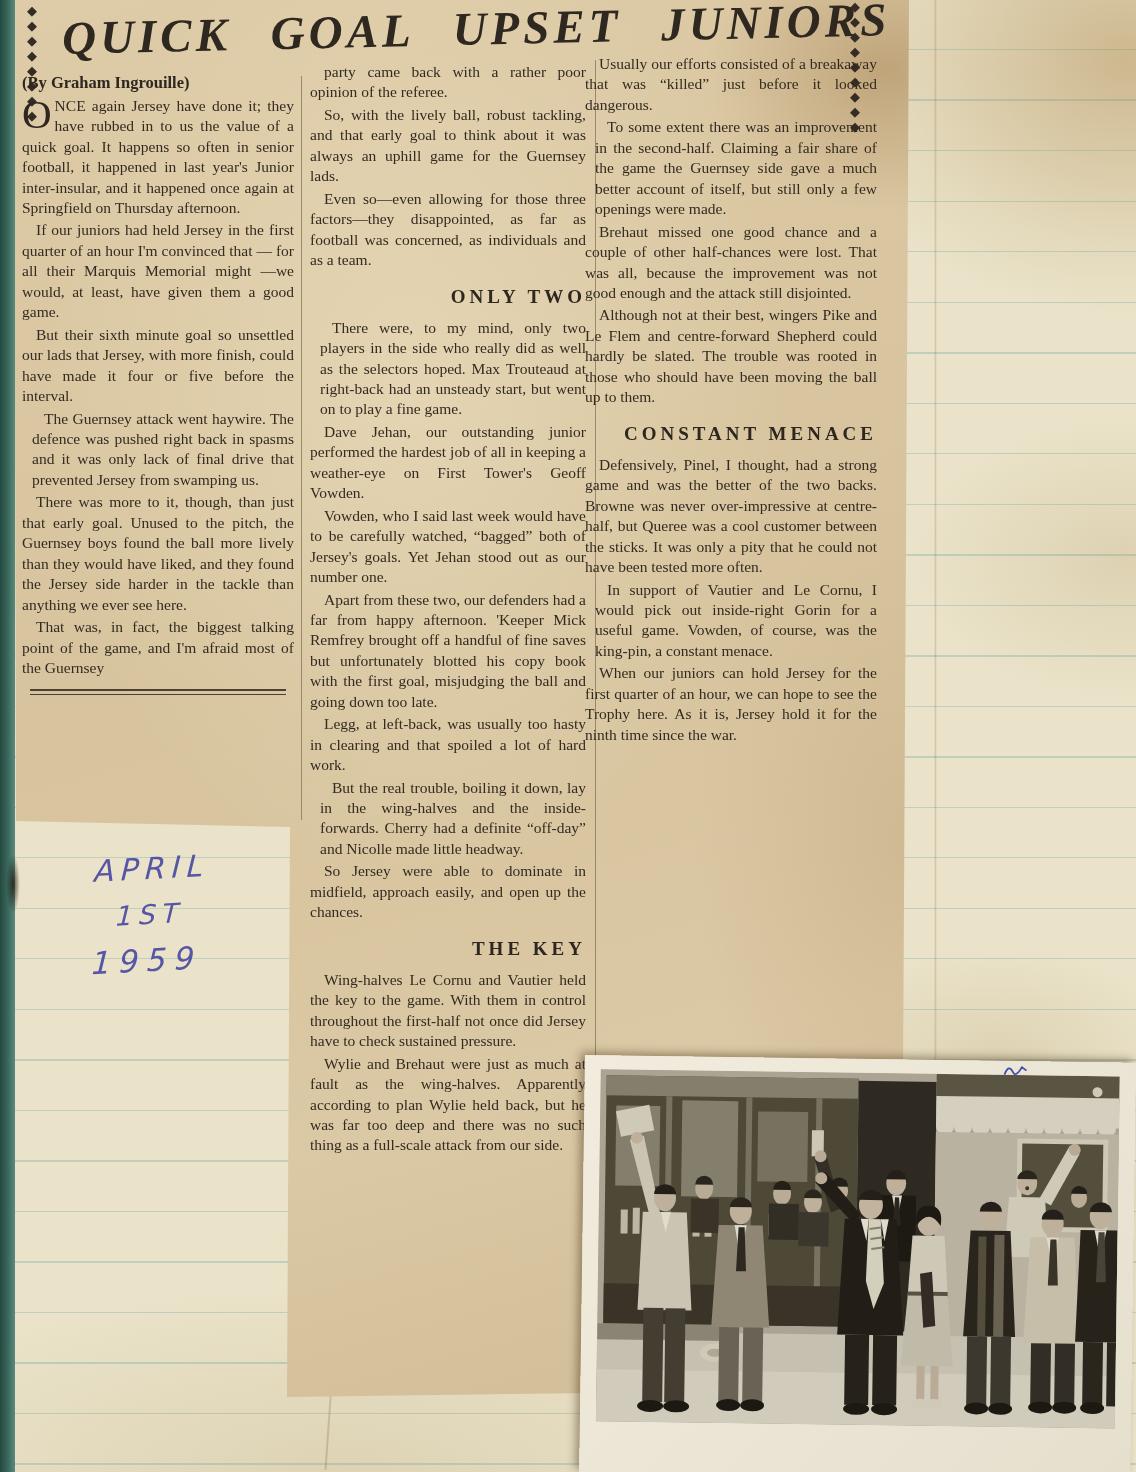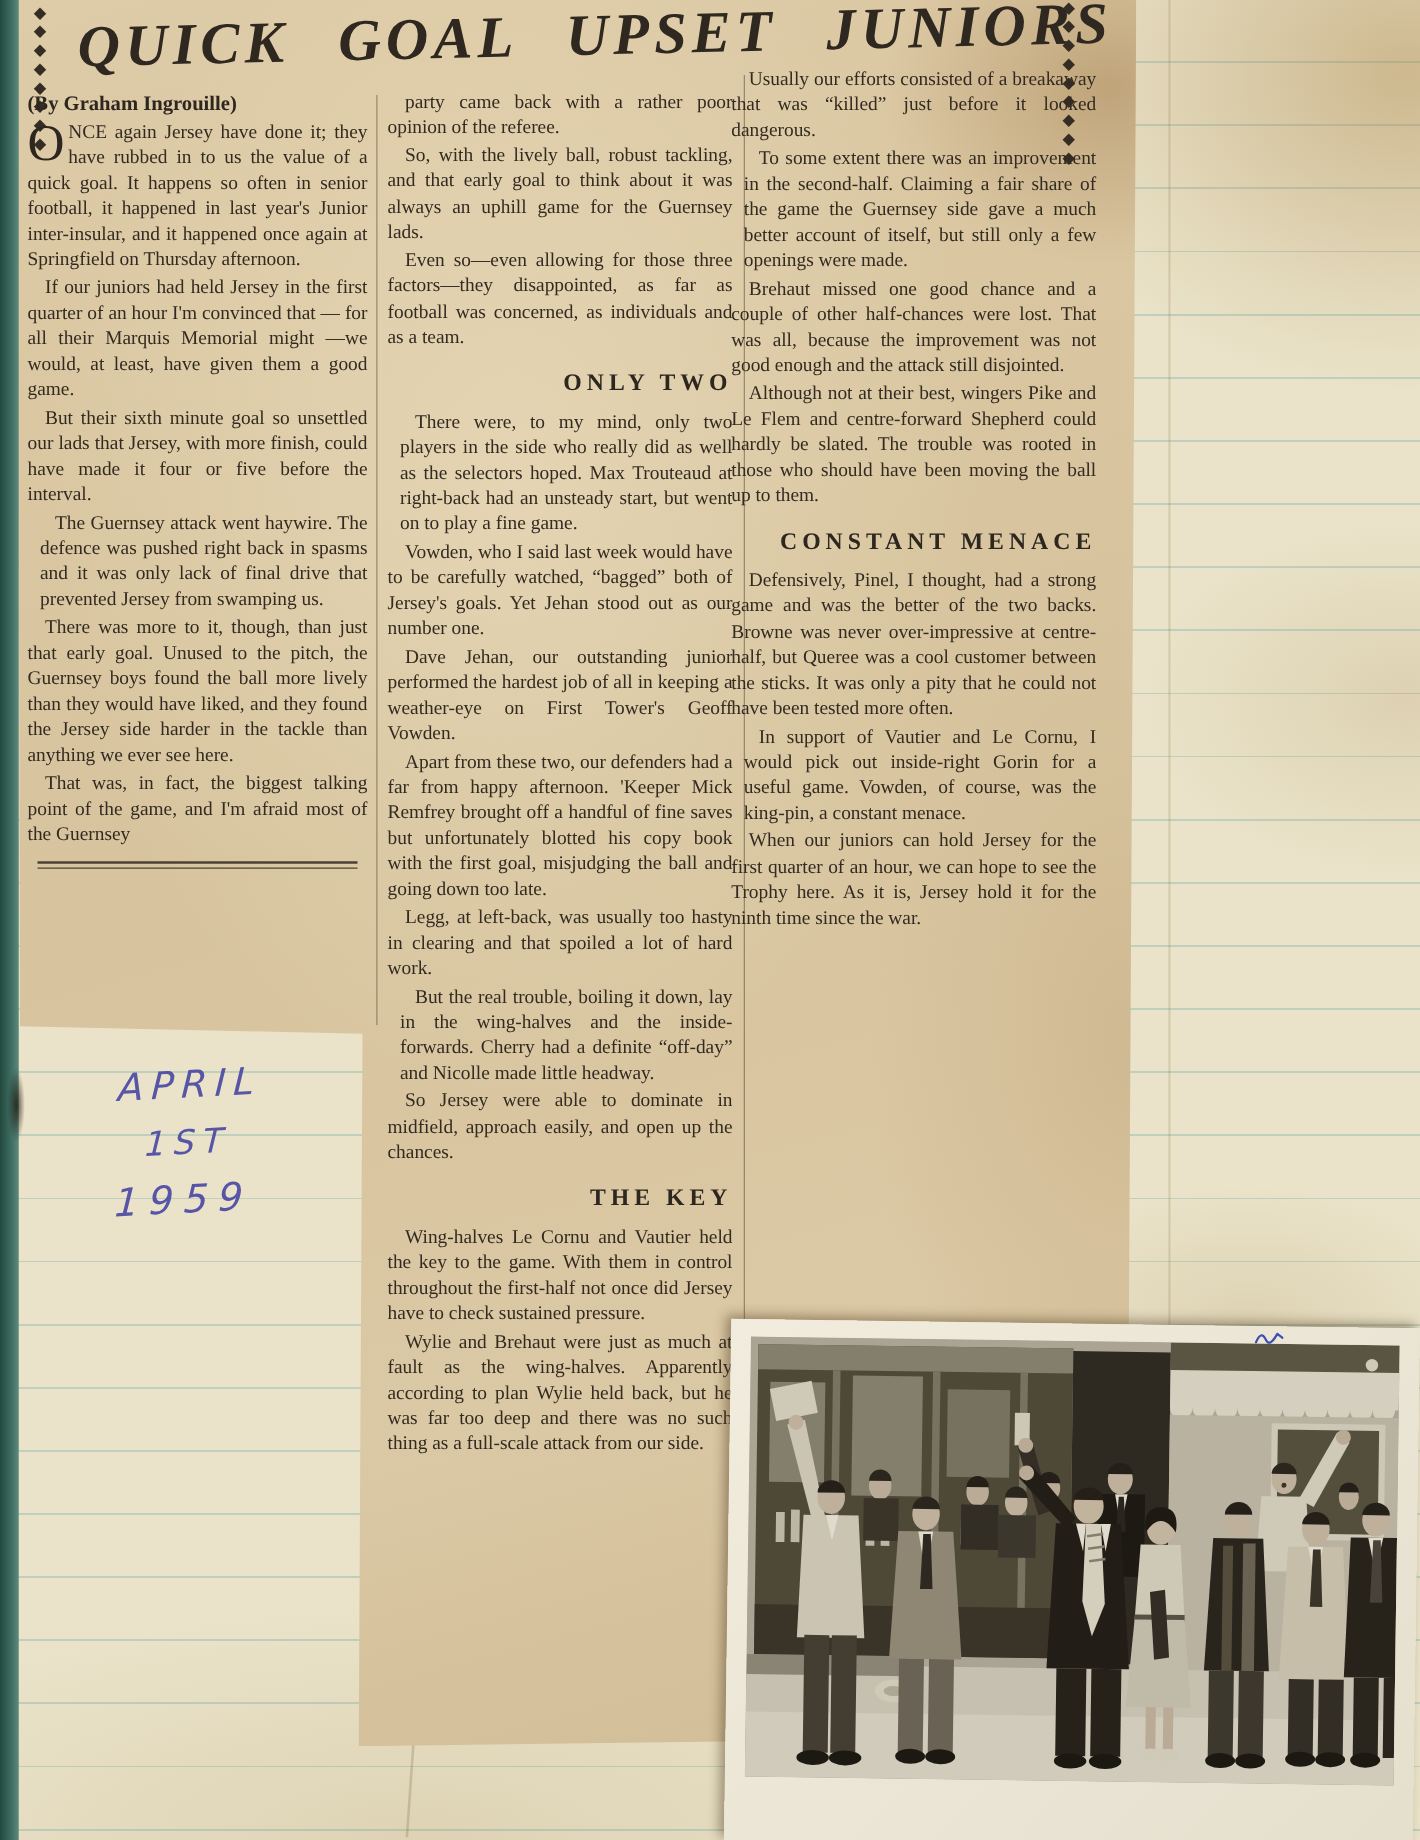--- a/index.html
+++ b/index.html
@@ -40,21 +40,21 @@
   .diamonds{position:absolute;display:flex;flex-direction:column;align-items:center;gap:1px;
     color:#342d24;font-size:13px;line-height:14px;font-family:"DejaVu Sans",sans-serif;}
   .diamonds.left{left:27px;top:4px;}
   .diamonds.right{left:850px;top:0;}
   .divider{position:absolute;width:1px;background:rgba(85,70,50,0.5);}
   .d1{left:301px;top:76px;height:744px;}
   .d2{left:595px;top:60px;height:1005px;}
 
   .col{position:absolute;color:#332b21;font-size:15.5px;line-height:1.32;text-align:justify;}
   .col1{left:22px;top:72px;width:272px;}
-  .col2{left:310px;top:72px;width:276px;}
+  .col2{left:310px;top:62px;width:276px;}
   .col3{left:585px;top:54px;width:292px;}
   .col p{margin:0 0 2px 0;}
   p.para{text-indent:14px;}
   p.para-first{text-indent:0;}
   p.para-first::first-letter{float:left;font-size:41px;line-height:31px;padding:3px 3px 0 0;color:#2e2720;}
   p.para-bold{font-weight:normal;padding-left:10px;text-indent:12px;}
   .byline{text-align:left;font-weight:bold;font-size:16.5px;margin:0 0 7px 0;color:#2e2720;}
   h3.heading{text-align:right;font-size:19px;letter-spacing:4px;margin:13px 0 9px;color:#2e2720;}
   .rule{width:94%;margin:11px auto 0;height:3px;
     border-top:2px solid #4c4234;border-bottom:1px solid #4c4234;}
@@ -120,22 +120,22 @@
         <p class="para">There was more to it, though, than just that early goal. Unused to the pitch, the Guernsey boys found the ball more lively than they would have liked, and they found the Jersey side harder in the tackle than anything we ever see here.</p>
         <p class="para">That was, in fact, the biggest talking point of the game, and I'm afraid most of the Guernsey</p>
         <div class="rule"></div>
       </div>
     <div class="col col2">
         <p class="para">party came back with a rather poor opinion of the referee.</p>
         <p class="para">So, with the lively ball, robust tackling, and that early goal to think about it was always an uphill game for the Guernsey lads.</p>
         <p class="para">Even so—even allowing for those three factors—they disappointed, as far as football was concerned, as individuals and as a team.</p>
         <h3 class="heading">ONLY TWO</h3>
         <p class="para-bold">There were, to my mind, only two players in the side who really did as well as the selectors hoped. Max Trouteaud at right-back had an unsteady start, but went on to play a fine game.</p>
+        <p class="para">Dave Jehan, our outstanding junior performed the hardest job of all in keeping a weather-eye on First Tower's Geoff Vowden.</p>
         <p class="para">Vowden, who I said last week would have to be carefully watched, “bagged” both of Jersey's goals. Yet Jehan stood out as our number one.</p>
-        <p class="para">Dave Jehan, our outstanding junior performed the hardest job of all in keeping a weather-eye on First Tower's Geoff Vowden.</p>
         <p class="para">Apart from these two, our defenders had a far from happy afternoon. 'Keeper Mick Remfrey brought off a handful of fine saves but unfortunately blotted his copy book with the first goal, misjudging the ball and going down too late.</p>
         <p class="para">Legg, at left-back, was usually too hasty in clearing and that spoiled a lot of hard work.</p>
         <p class="para-bold">But the real trouble, boiling it down, lay in the wing-halves and the inside-forwards. Cherry had a definite “off-day” and Nicolle made little headway.</p>
         <p class="para">So Jersey were able to dominate in midfield, approach easily, and open up the chances.</p>
         <h3 class="heading">THE KEY</h3>
         <p class="para">Wing-halves Le Cornu and Vautier held the key to the game. With them in control throughout the first-half not once did Jersey have to check sustained pressure.</p>
         <p class="para">Wylie and Brehaut were just as much at fault as the wing-halves. Apparently according to plan Wylie held back, but he was far too deep and there was no such thing as a full-scale attack from our side.</p>
       </div>
     <div class="col col3">
         <p class="para">Usually our efforts consisted of a breakaway that was “killed” just before it looked dangerous.</p>

